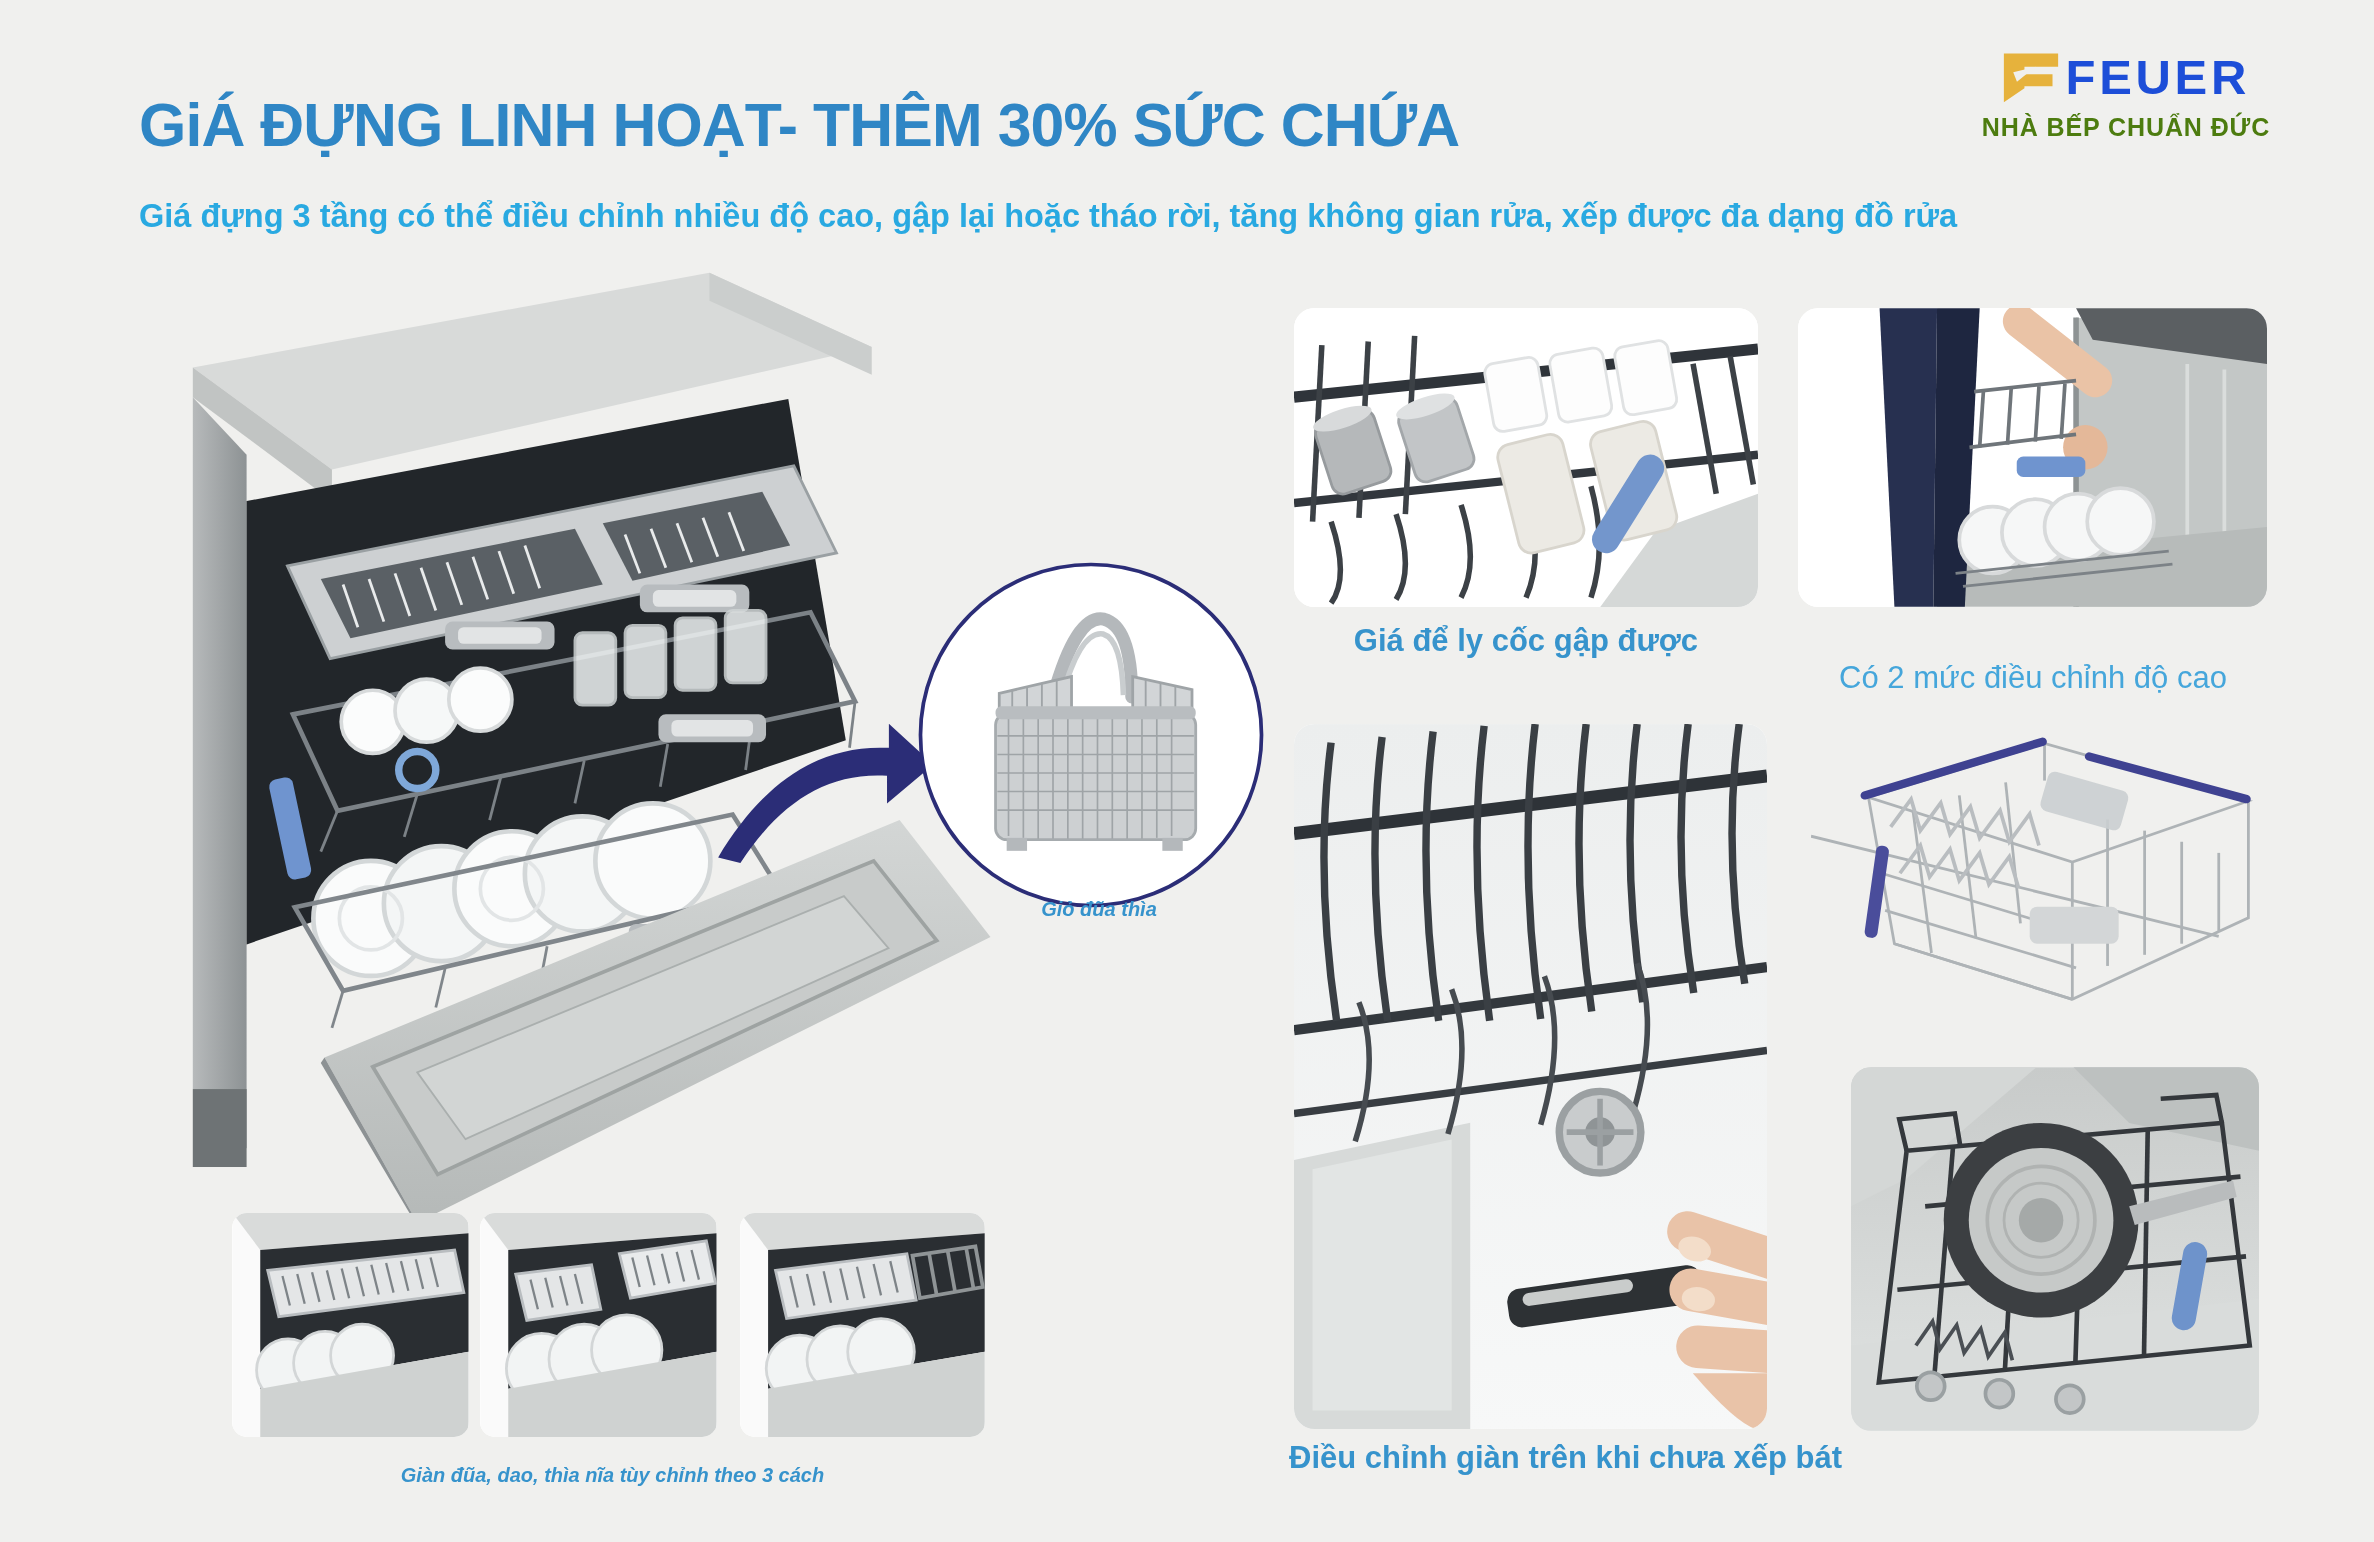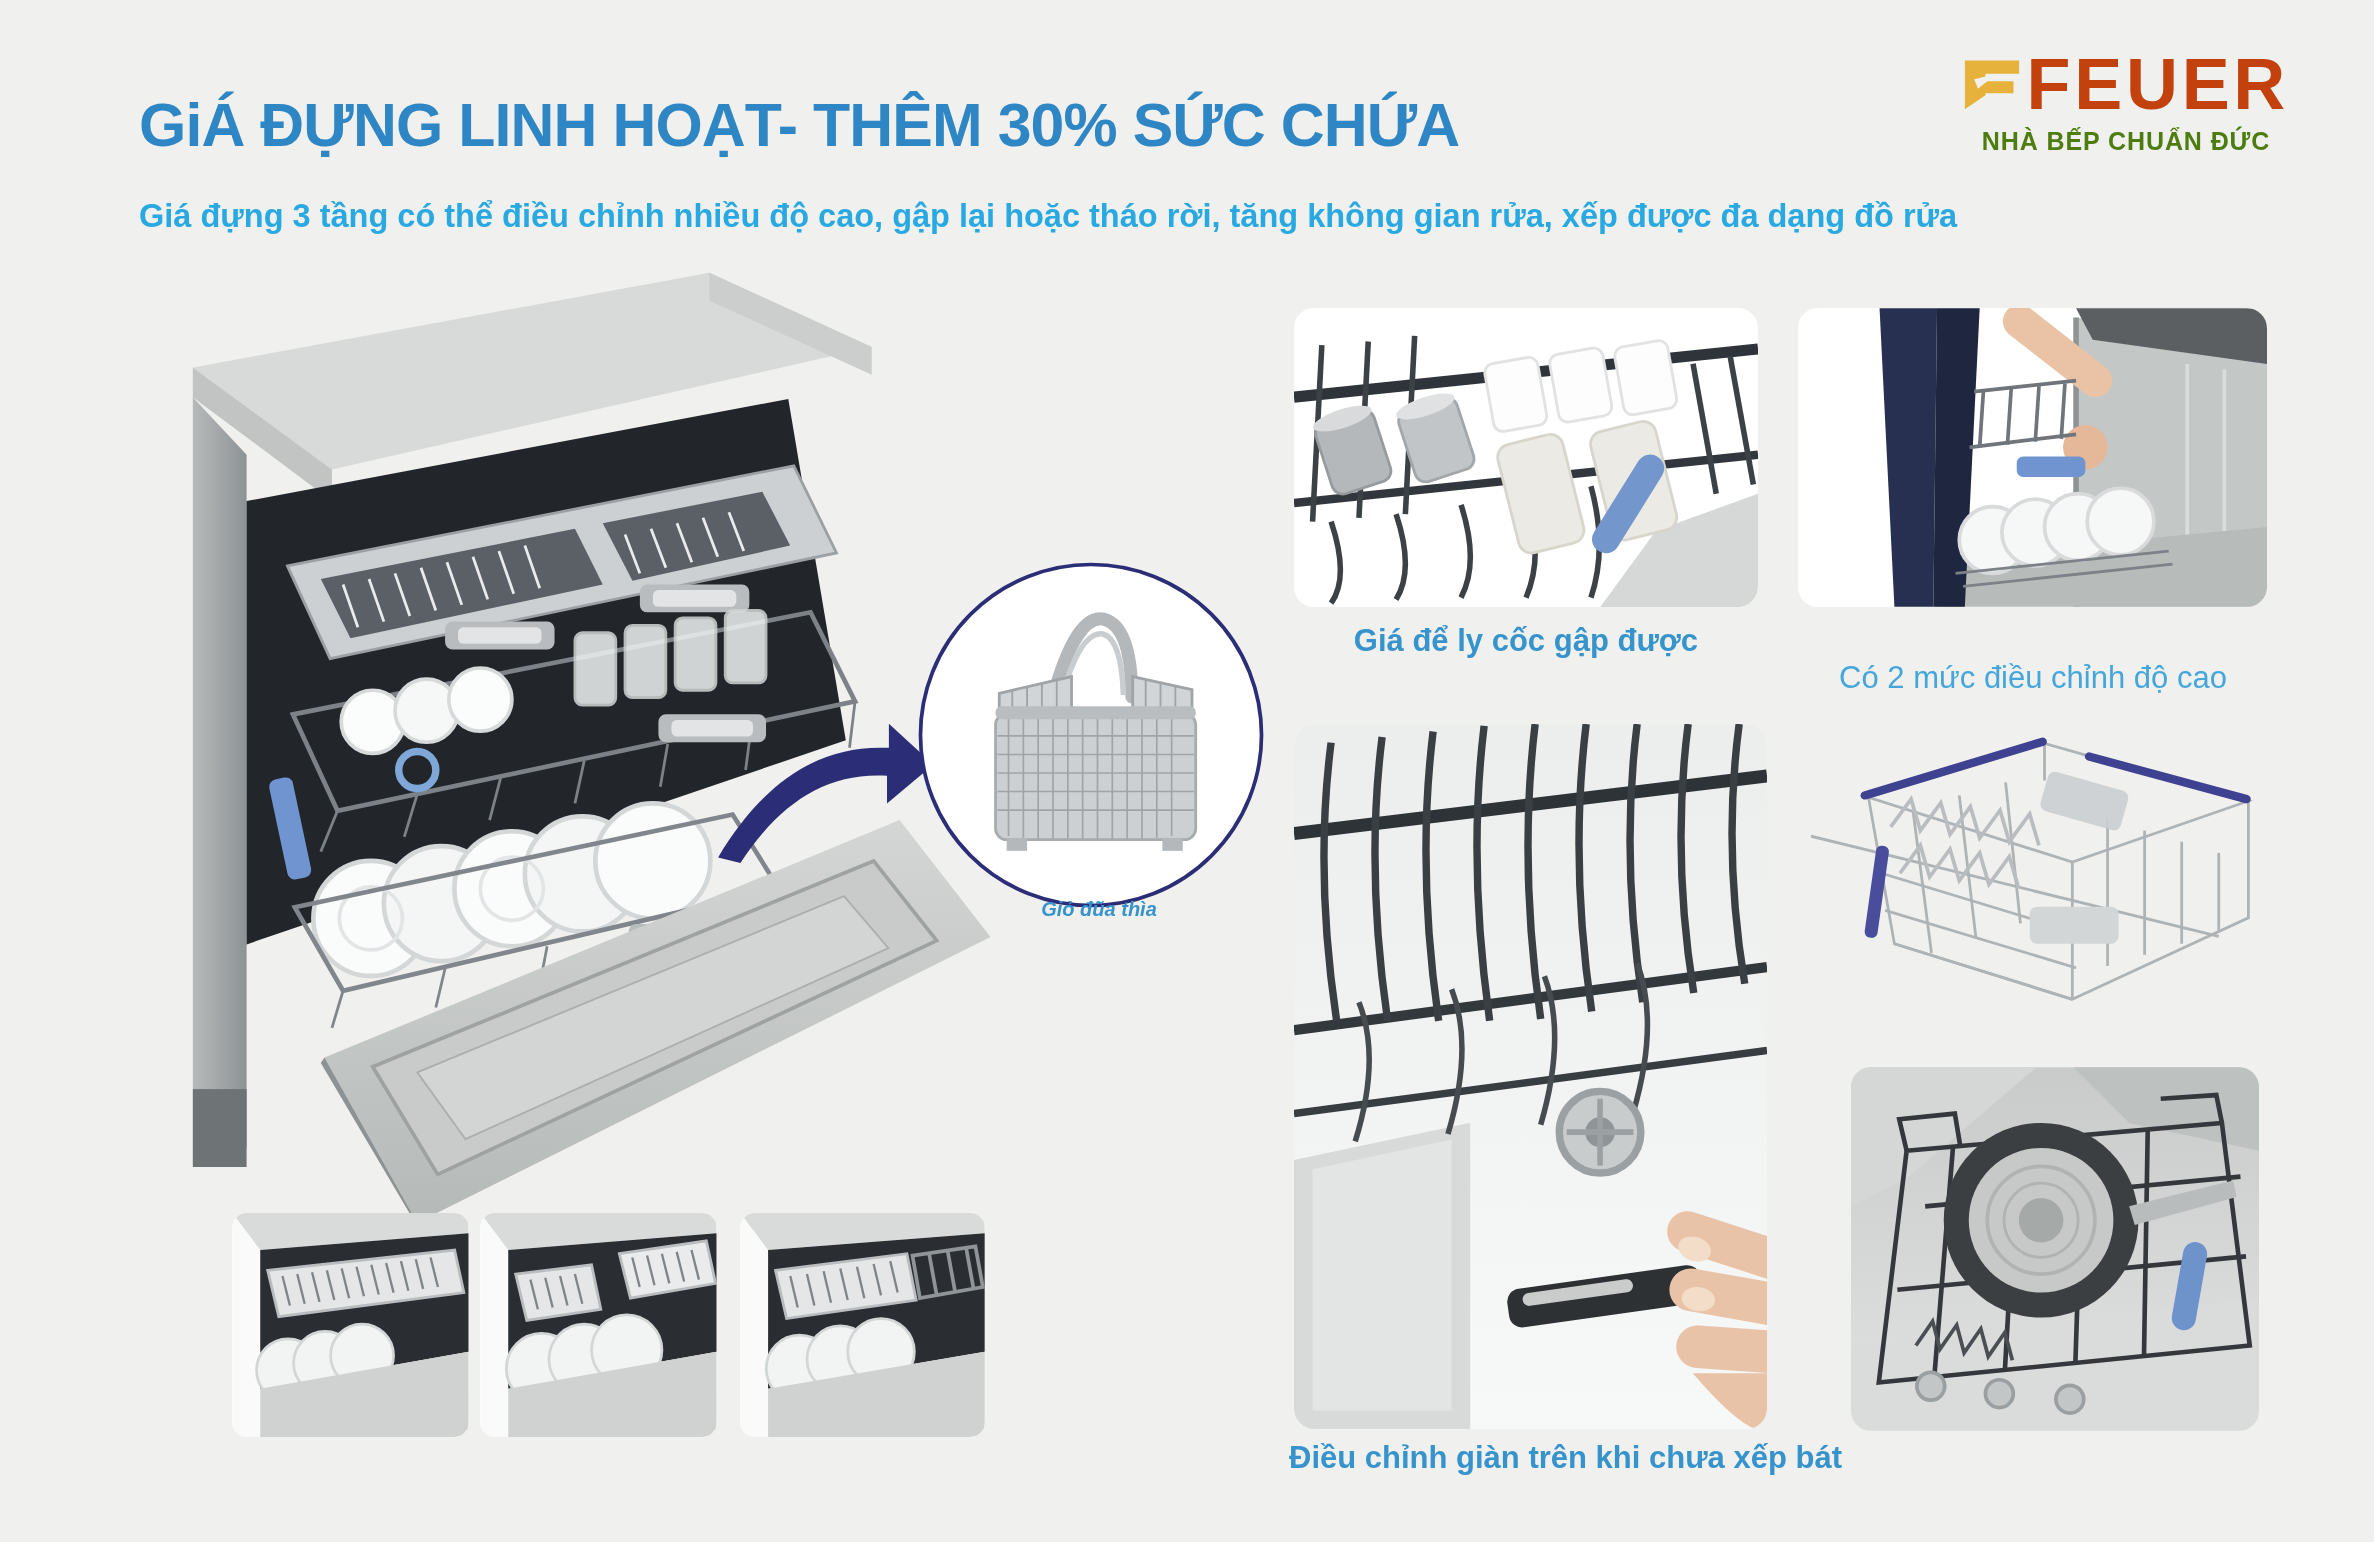--- a/index.html
+++ b/index.html
@@ -19,21 +19,21 @@
   .subtitle{
     position:absolute;left:139px;top:197px;width:2133px;
     font-size:33px;font-weight:700;color:#29a9e1;white-space:nowrap;
     transform:scaleX(.985);transform-origin:left;
   }
   .logo{
     position:absolute;right:54px;top:48px;width:390px;text-align:center;
   }
   .logo-brand{
     display:flex;align-items:center;justify-content:center;gap:5.6px;
-    color:#c2410c;font-size:72px;font-weight:900;letter-spacing:3.7px;line-height:1;
+    color:#1d4ed8;font-size:49px;font-weight:900;letter-spacing:3.7px;line-height:1;
   }
   .logo-tag{
     margin-top:7.4px;color:#4d7c0f;font-size:25px;font-weight:800;letter-spacing:0.9px;
     white-space:nowrap;
   }
   
   .photo{
     position:absolute;border-radius:20.4px;overflow:hidden;background:#ffffff;
   }
   .photo svg{display:block;width:100%;height:100%;}
@@ -527,15 +527,16 @@
       </g>
 
       <g fill="#f2f4f4" stroke="#d3d6d7" stroke-width="3">
         <circle cx="64" cy="168" r="36"></circle>
           <circle cx="108" cy="158" r="36"></circle>
           <circle cx="152" cy="150" r="36"></circle>
       </g>
       <polygon points="30,190 264,150 264,242 30,242" fill="#cfd2d1"></polygon>
     </svg>
   </div>
+  <div class="cap big" style="left:237px;top:1464px;width:751px;">Giàn đũa, dao, thìa nĩa tùy chỉnh theo 3 cách</div>
 
 </div>
 
 
 </body></html>

